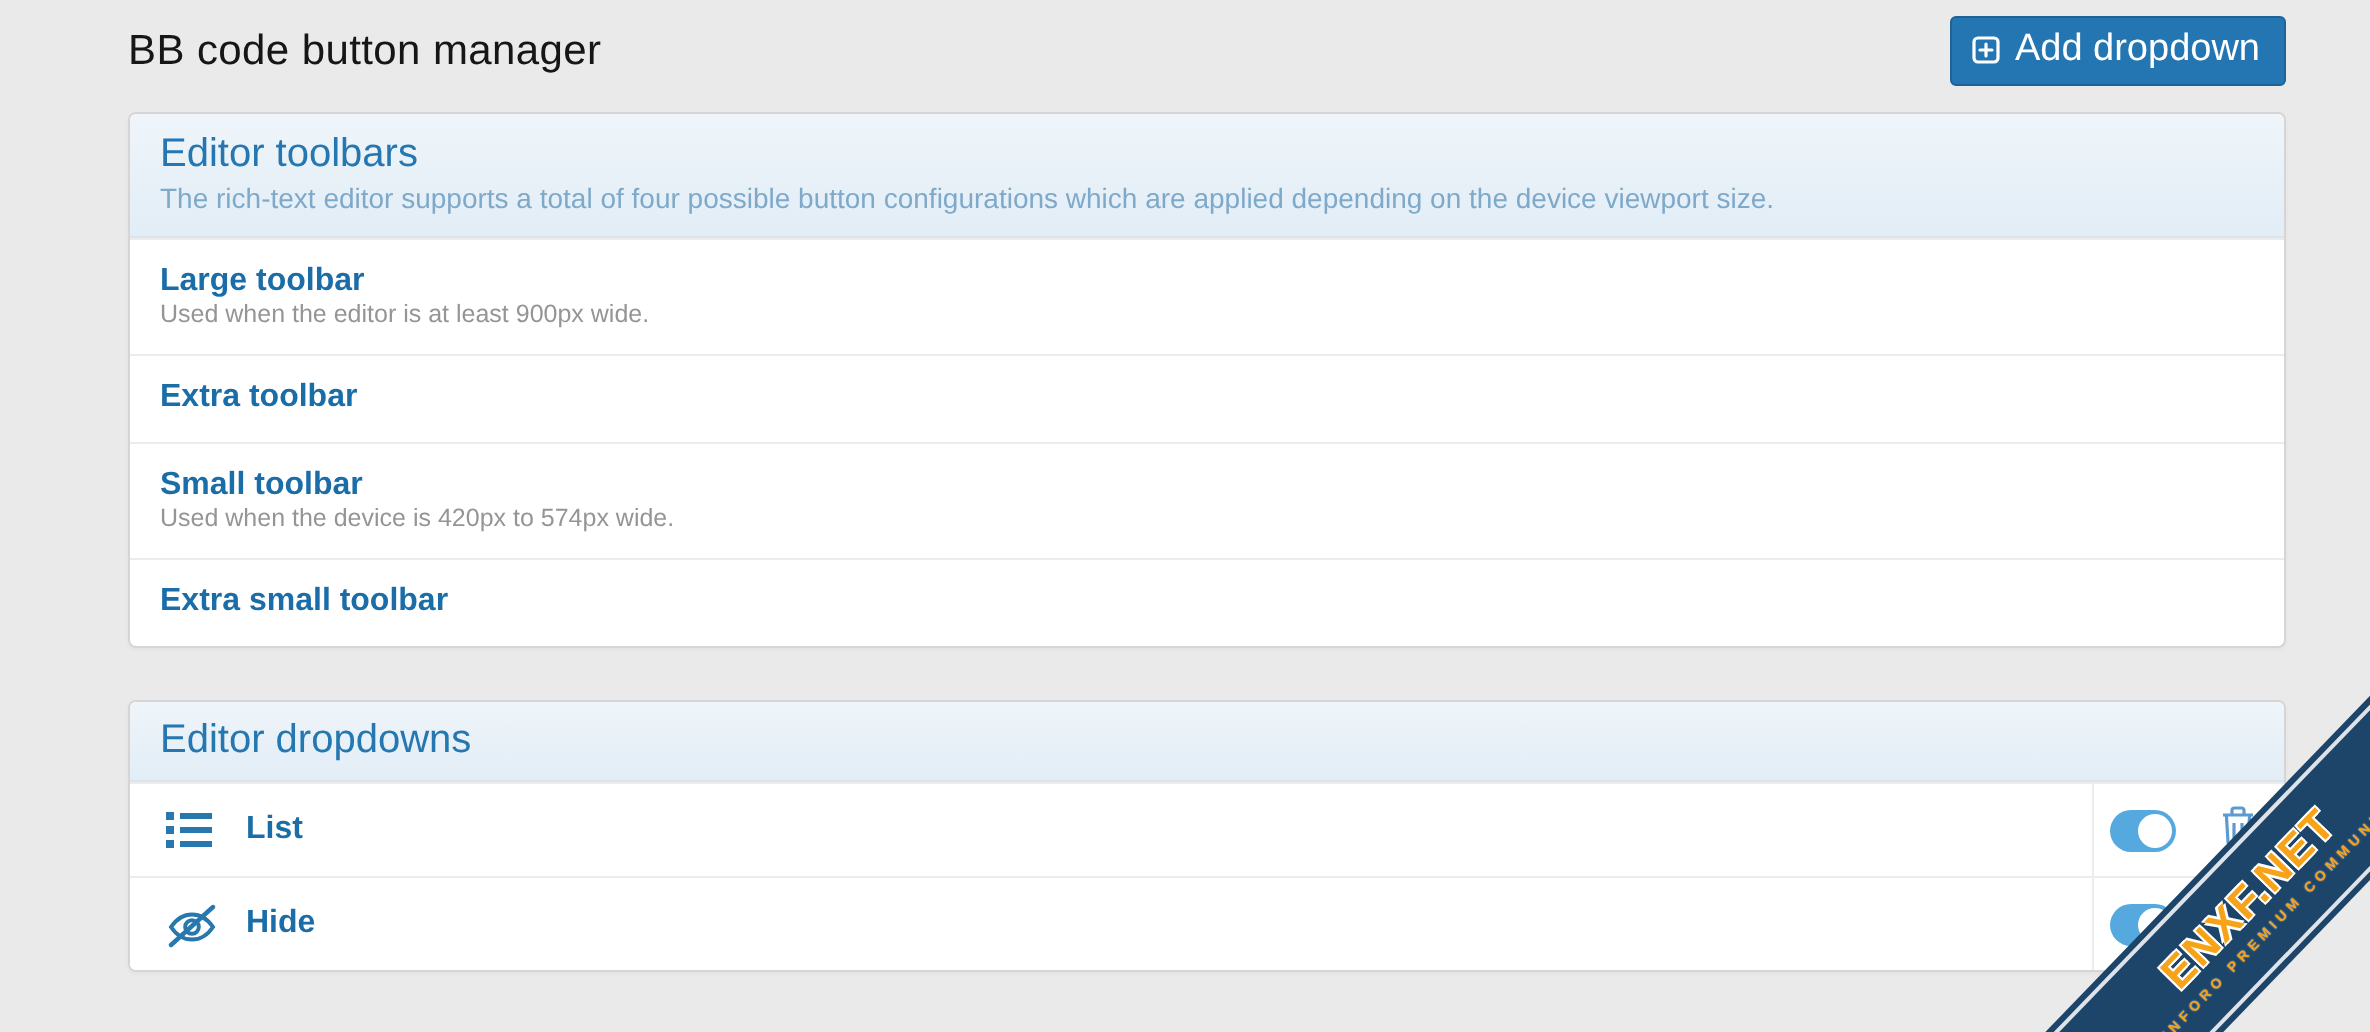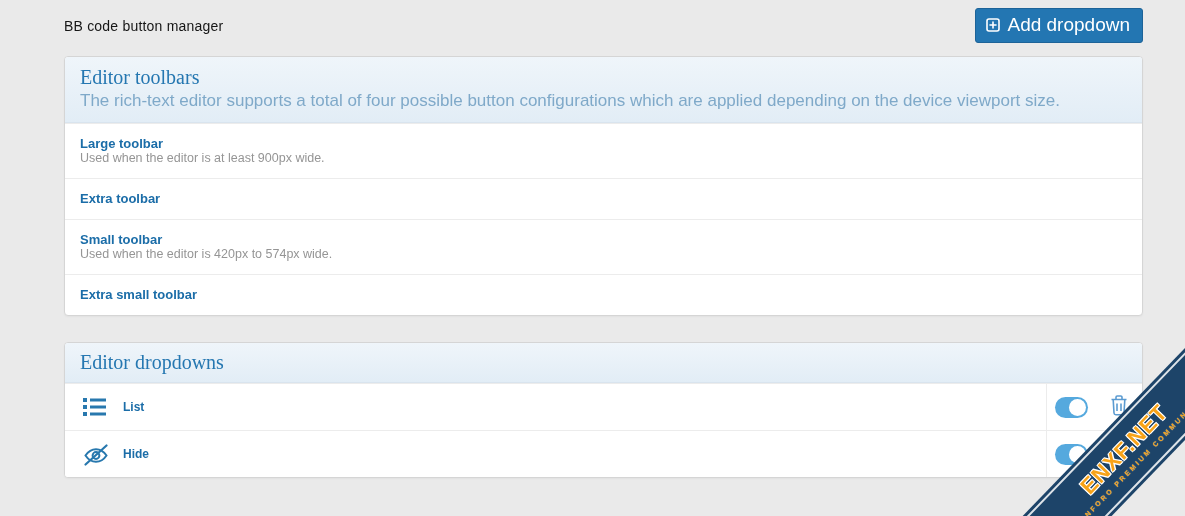--- a/index.html
+++ b/index.html
@@ -8,21 +8,21 @@
     background: #eaeaea;
     font-family: "Liberation Sans", sans-serif;
     font-size: 13px;
     color: #333;
     position: relative;
   }
   .page-wrap { padding: 8px 42px 0 64px; position: relative; }
 
   
   .page-header { display: flex; align-items: center; justify-content: space-between; margin-bottom: 13px; }
-  .page-title { font-size: 14px; font-weight: 400; color: #161616; letter-spacing: .2px; }
+  .page-title { font-size: 21px; font-weight: 400; color: #161616; letter-spacing: .2px; }
   .add-btn {
     display: inline-flex; align-items: center; gap: 7px;
     background: #2376b2; color: #fff; border: 1px solid #1d6398;
     font-size: 19px; padding: 5px 12px 6px 10px; border-radius: 3px;
     cursor: pointer; font-family: inherit;
   }
   .add-btn svg { display: block; }
 
   
   .block {
@@ -31,36 +31,36 @@
     border-radius: 4px;
     box-shadow: 0 1px 2px rgba(0,0,0,.04);
     overflow: hidden;
   }
   .block + .block { margin-top: 26px; }
   .block-header {
     background: linear-gradient(180deg, #eff5fa 0%, #e2edf6 100%);
     padding: 9px 15px 11px;
     border-bottom: 1px solid #d9e4ee;
   }
-  .block-header h2 { font-size: 20px; font-weight: 400; color: #2577b1; font-family: Liberation Serif, serif; }
-  .block-header .block-desc { font-size: 17px; color: #7fa9c9; margin-top: 2px; }
+  .block-header h2 { font-size: 20px; font-weight: 400; color: #2577b1; }
+  .block-header .block-desc { font-size: 14px; color: #7fa9c9; margin-top: 2px; }
   .block-header.no-desc { padding: 8px 15px; }
 
   
   .toolbar-row { padding: 12px 15px 13px; border-top: 1px solid #ececec; cursor: pointer; }
   .toolbar-row:first-of-type { border-top: none; }
-  .toolbar-row .row-title { font-size: 13px; font-weight: 700; color: #1b6da8; display: inline-block; }
+  .toolbar-row .row-title { font-size: 16px; font-weight: 700; color: #1b6da8; display: inline-block; }
   .toolbar-row .row-desc { font-size: 12.5px; color: #959595; margin-top: 0; }
 
   
   .dropdown-row { display: flex; align-items: stretch; height: 47px; border-top: 1px solid #ececec; background: #fff; }
   .dropdown-row:first-of-type { border-top: none; }
   .dd-main { flex: 1; display: flex; align-items: center; cursor: pointer; }
   .dd-icon { width: 58px; padding-left: 17px; display: flex; align-items: center; }
-  .dd-label { font-size: 12px; font-weight: 700; color: #1b6da8; }
+  .dd-label { font-size: 16px; font-weight: 700; color: #1b6da8; }
   .dd-controls { display: flex; align-items: stretch; border-left: 1px solid #ececec; }
   .dd-toggle-cell { width: 48px; display: flex; align-items: center; justify-content: center; }
   .dd-trash-cell { width: 47px; display: flex; align-items: center; justify-content: center; cursor: pointer; }
 
   
   .toggle { width: 33px; height: 21px; border-radius: 11px; background: #55a9de; position: relative; cursor: pointer; }
   .toggle .knob { position: absolute; top: 2px; right: 2px; width: 17px; height: 17px; border-radius: 50%; background: #fff; }
 
   
   .ribbon {
@@ -112,21 +112,21 @@
 
     <div class="toolbar-row">
       <a class="row-title">Large toolbar</a>
       <div class="row-desc">Used when the editor is at least 900px wide.</div>
     </div>
     <div class="toolbar-row">
       <a class="row-title">Extra toolbar</a>
     </div>
     <div class="toolbar-row">
       <a class="row-title">Small toolbar</a>
-      <div class="row-desc">Used when the editor is 420px to 574px wide.</div>
+      <div class="row-desc">Used when the device is 420px to 574px wide.</div>
     </div>
     <div class="toolbar-row">
       <a class="row-title">Extra small toolbar</a>
     </div>
   </div>
 
   <div class="block">
     <div class="block-header no-desc">
       <h2>Editor dropdowns</h2>
     </div>

